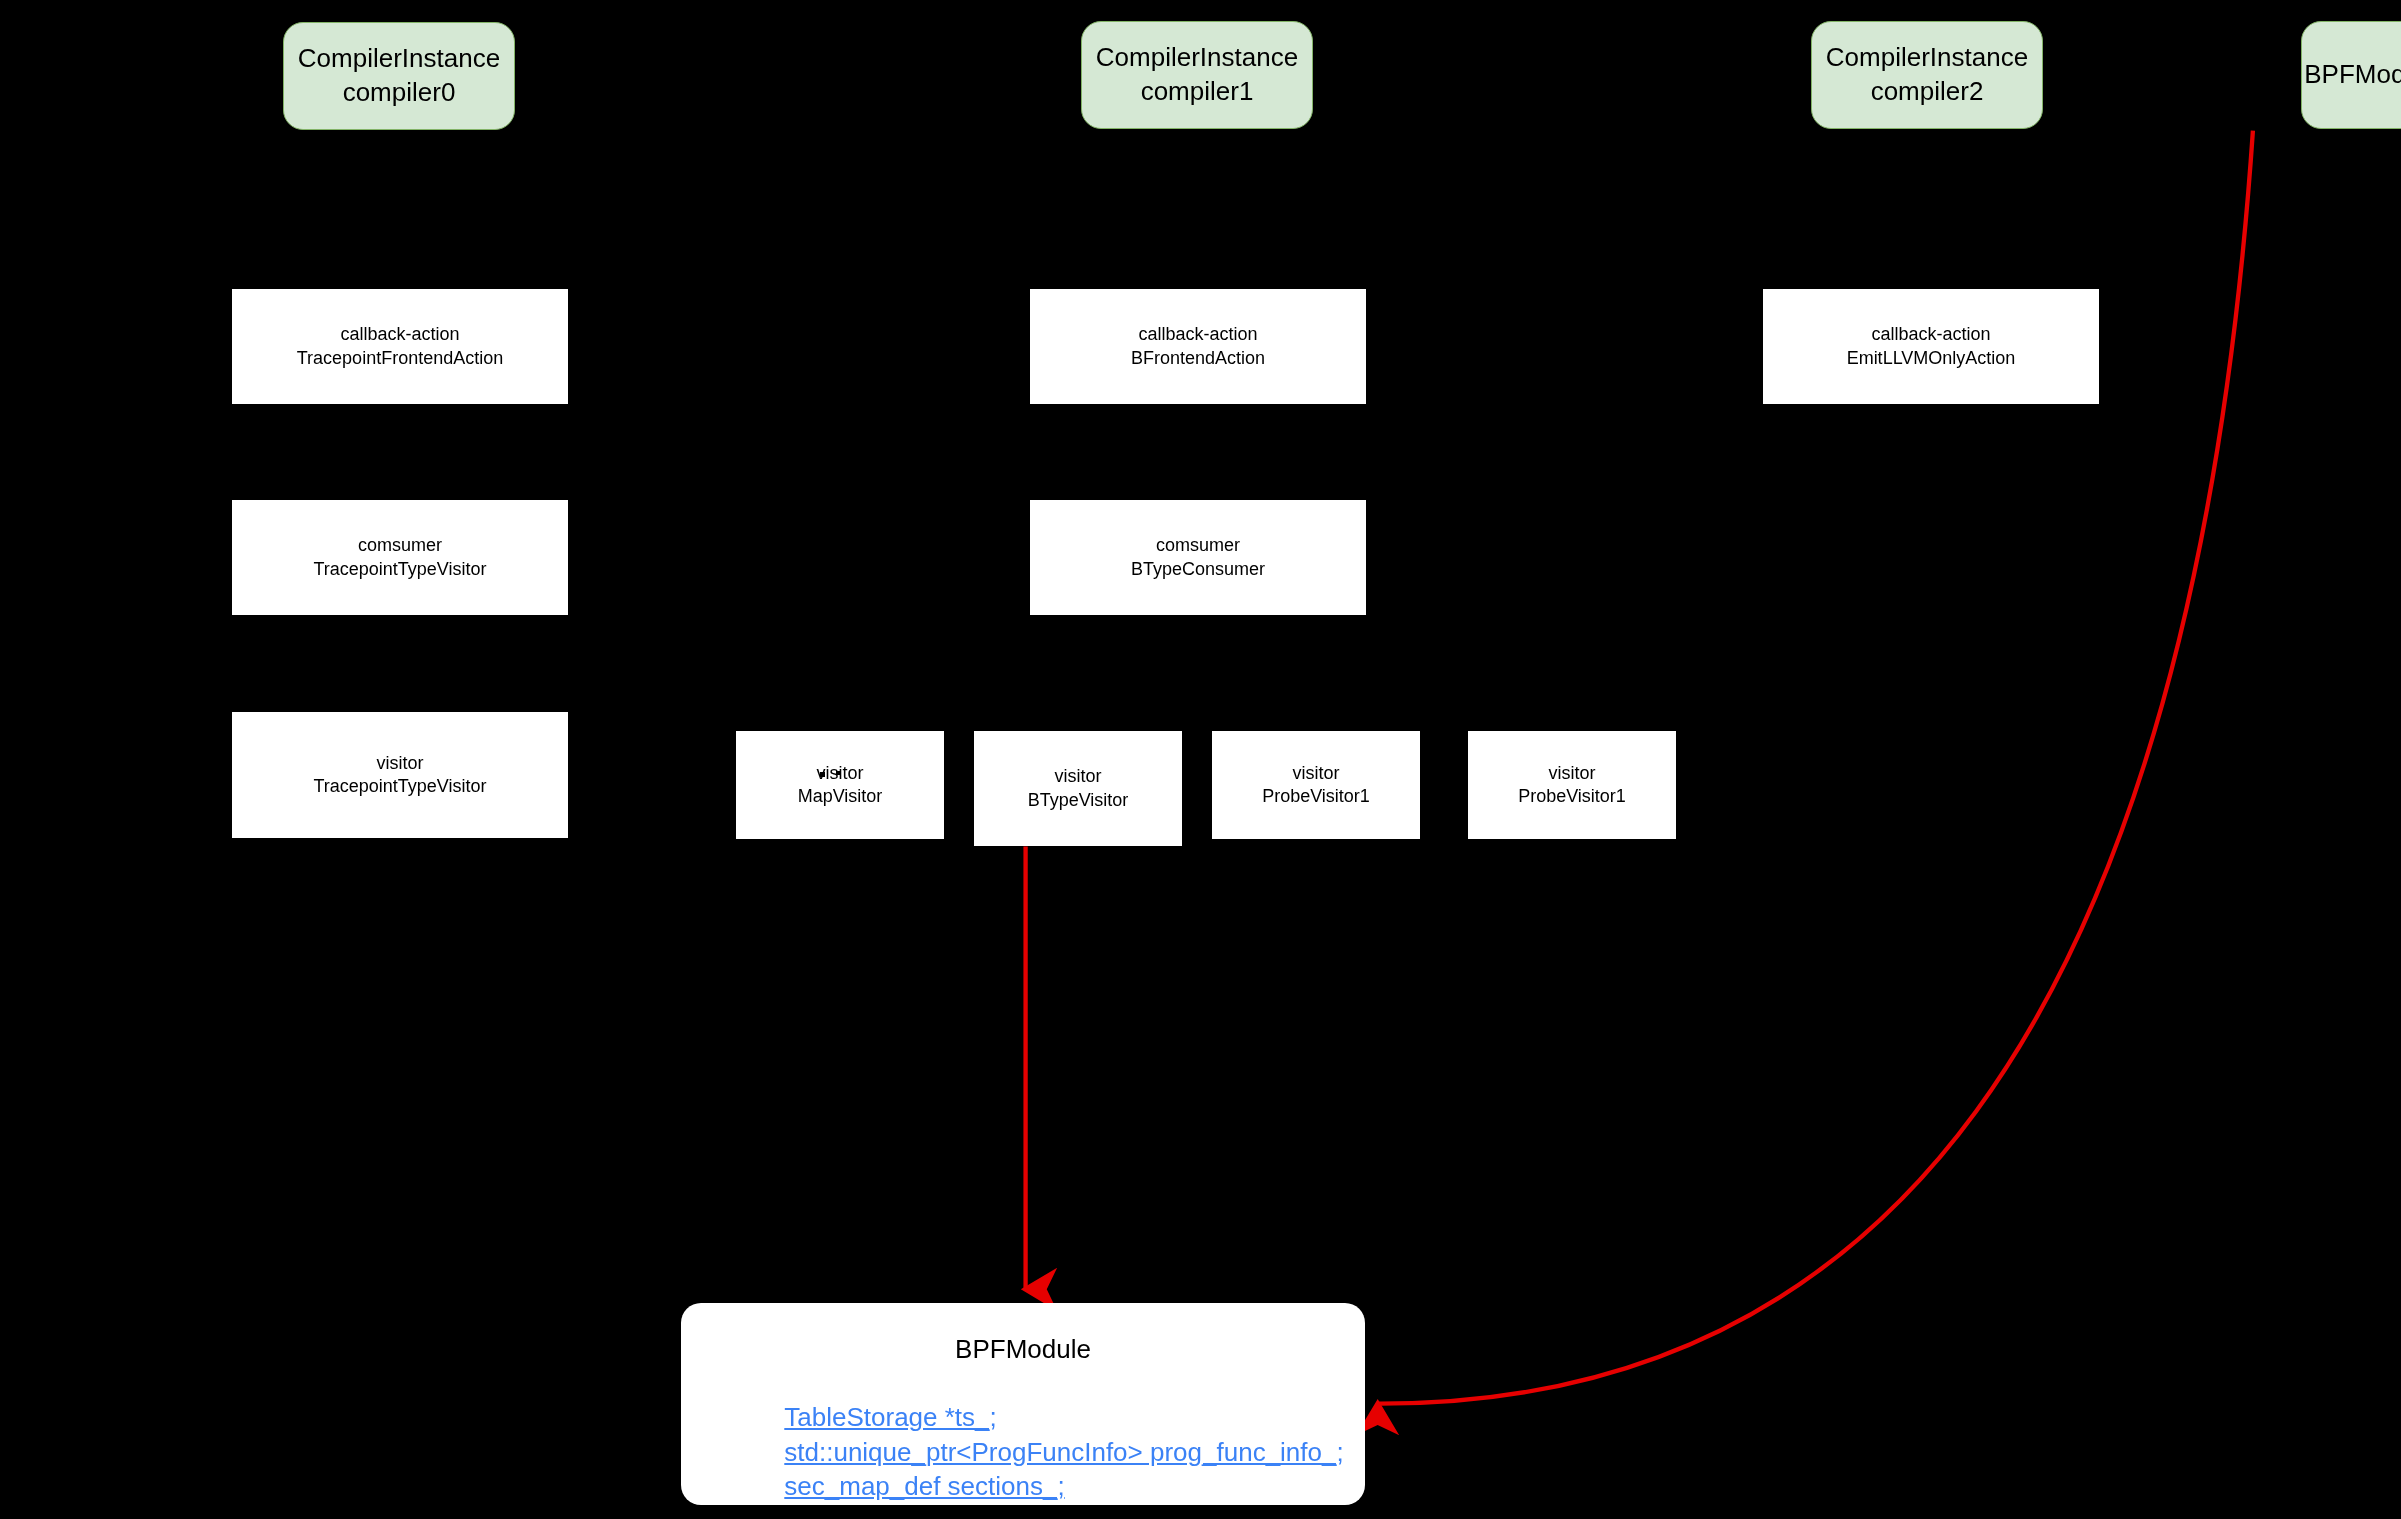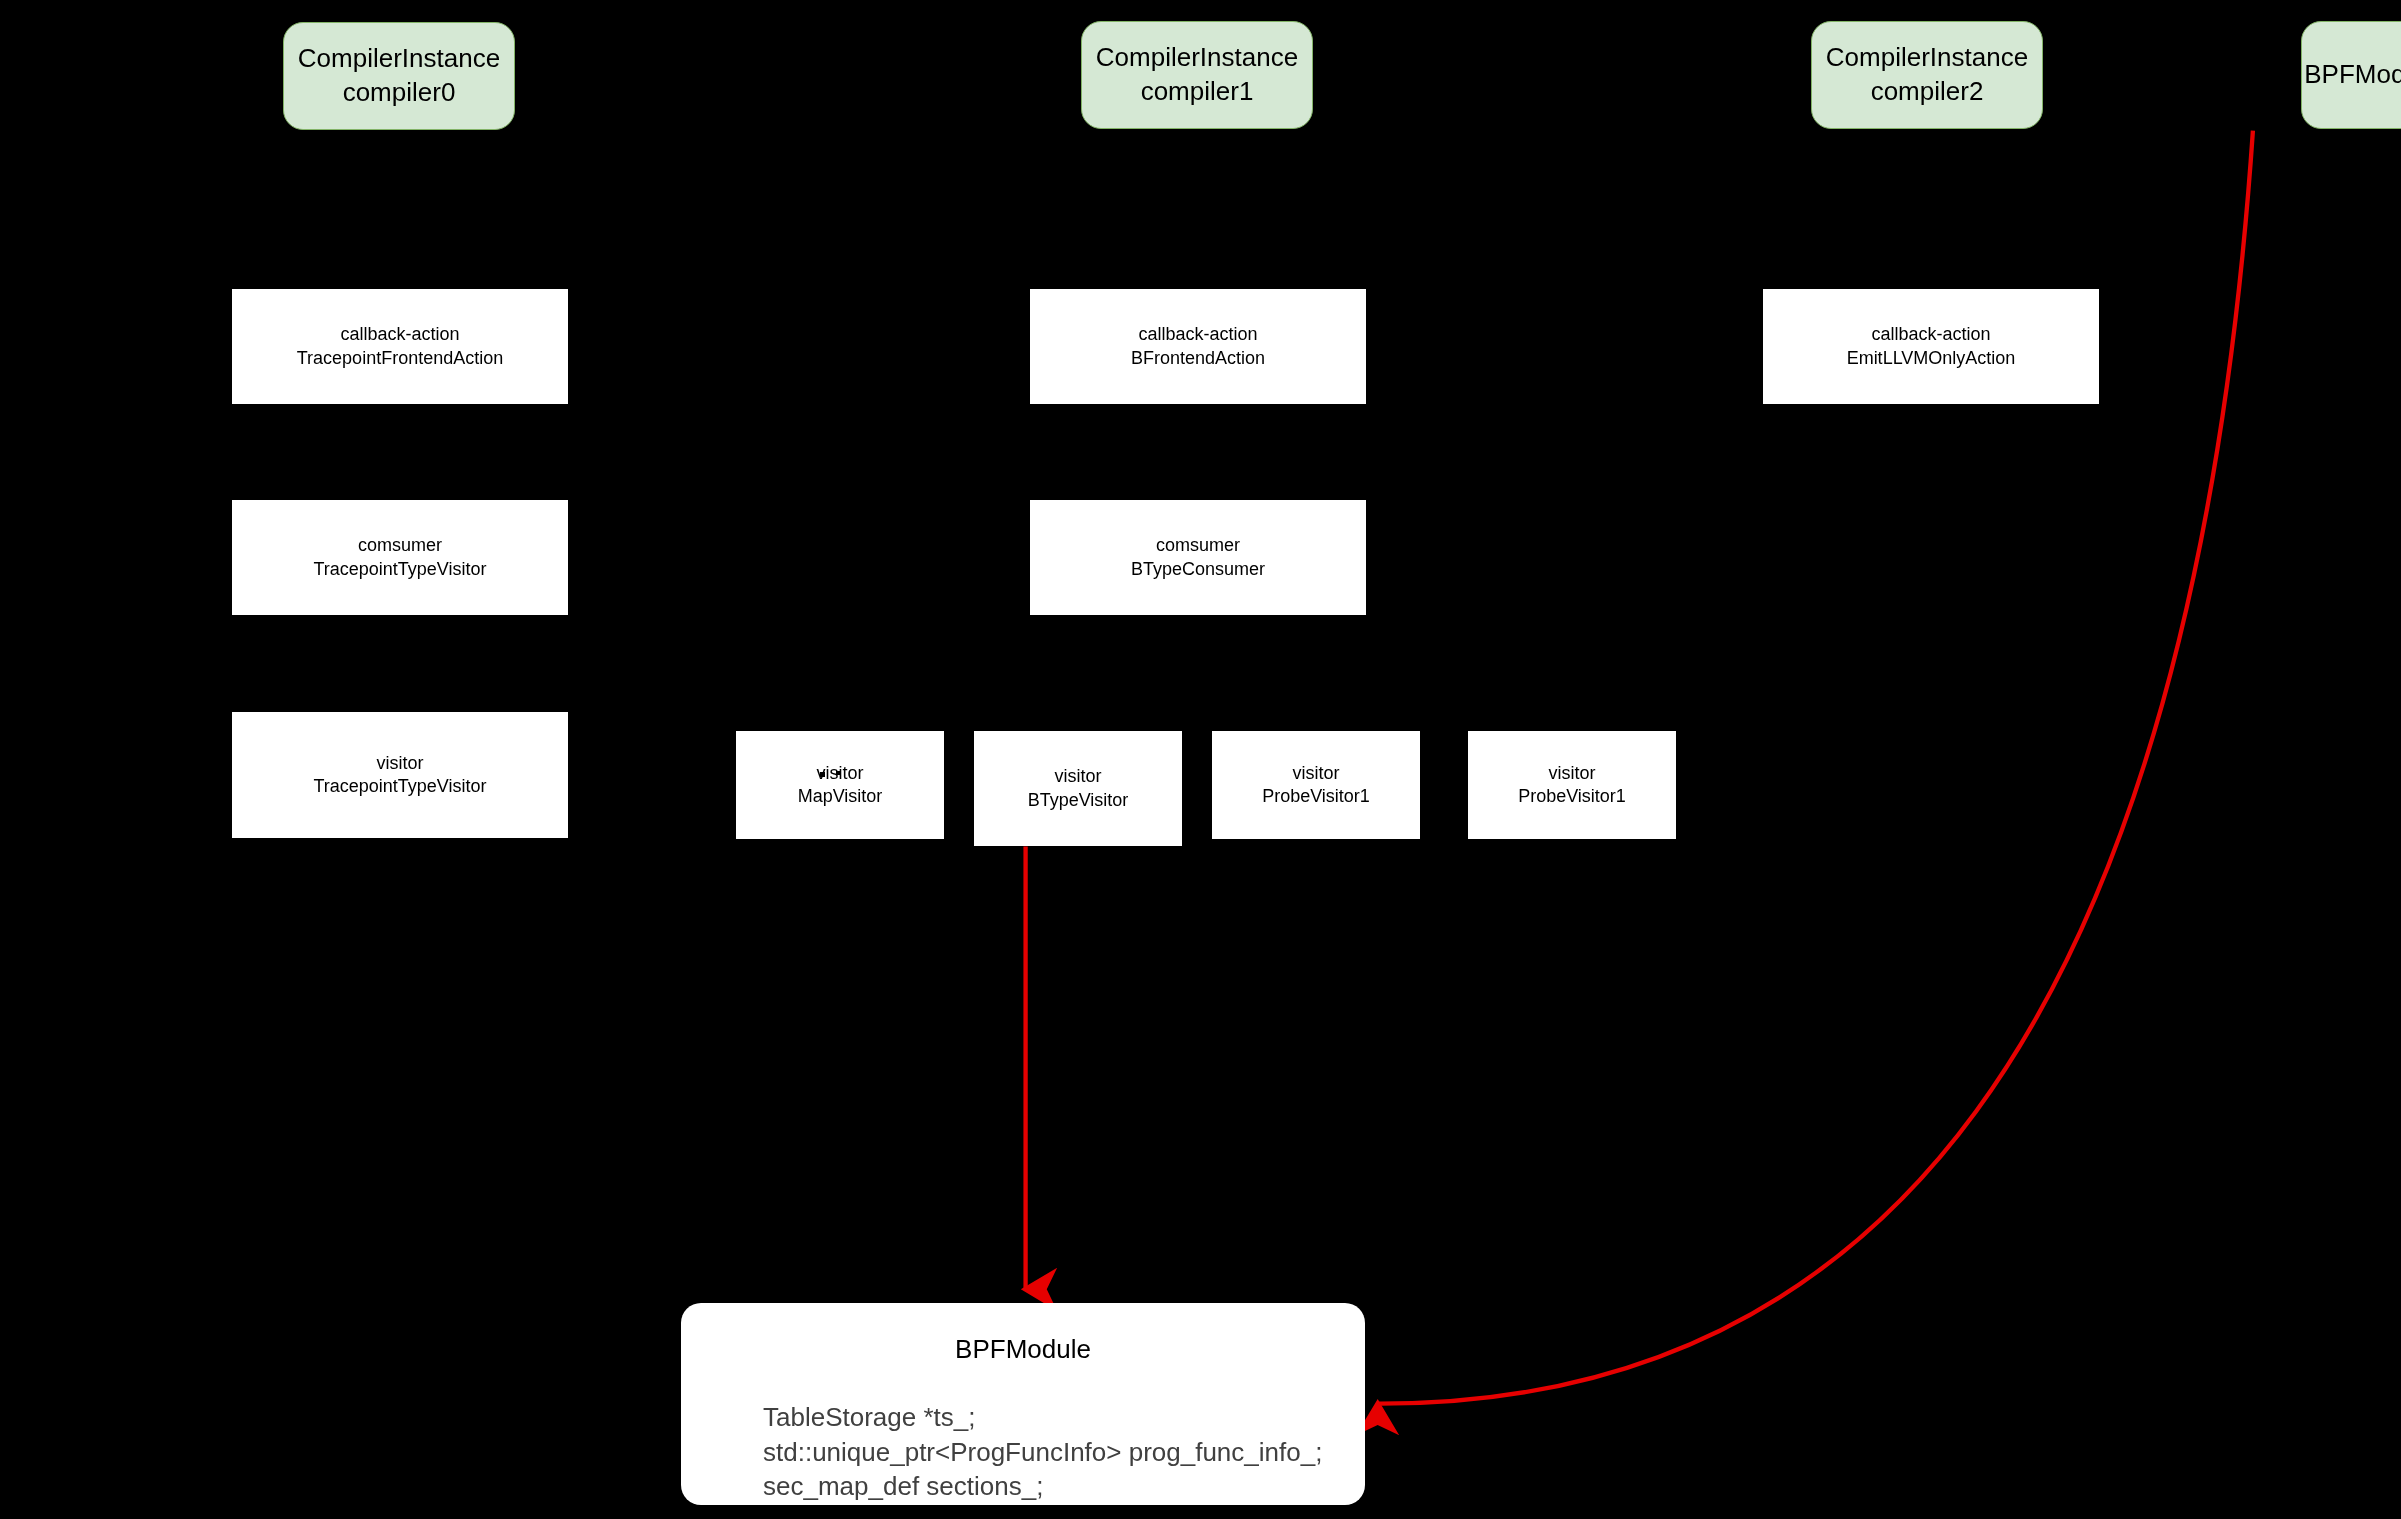--- a/index.html
+++ b/index.html
@@ -58,22 +58,23 @@
     font-size: 26px;
     margin-top: 30px;
     color: #000000;
     white-space: pre;
   }
   .card-body {
     text-align: left;
     font-size: 26px;
     margin-top: 33px;
     margin-left: 82px;
-    color: #404040;
+    color: #3b82f6;
     line-height: 1.34;
+    text-decoration: underline;
   }
   .card-body .line { white-space: pre; }
 
   
   svg.connectors {
     position: absolute;
     left: 0;
     top: 0;
     width: 2569px;
     height: 1520px;
@@ -170,21 +171,21 @@
   </div>
 
   <div class="node plain" style="left:1468px; top:731px; width:208px; height:108px;">
     <span class="line">visitor</span>
     <span class="line">ProbeVisitor1</span>
   </div>
 
   <div class="speck" style="left:820px; top:772px; width:4.8px; height:4.8px;"></div>
   <div class="speck" style="left:836px; top:771px; width:4.3px; height:4.3px;"></div>
 
-  <div class="node card" style="left:681px; top:1303px; width:684px; height:202px;">
+  <div class="node card" style="left:681px; top:1303px; width:684px; height:202px;align-items:center;">
     <div class="card-title">BPFModule</div>
     <div class="card-body">
       <span class="line">TableStorage *ts_;</span>
       <span class="line">std::unique_ptr&lt;ProgFuncInfo&gt; prog_func_info_;</span>
       <span class="line">sec_map_def sections_;</span>
     </div>
   </div>
 
 </div>
 

